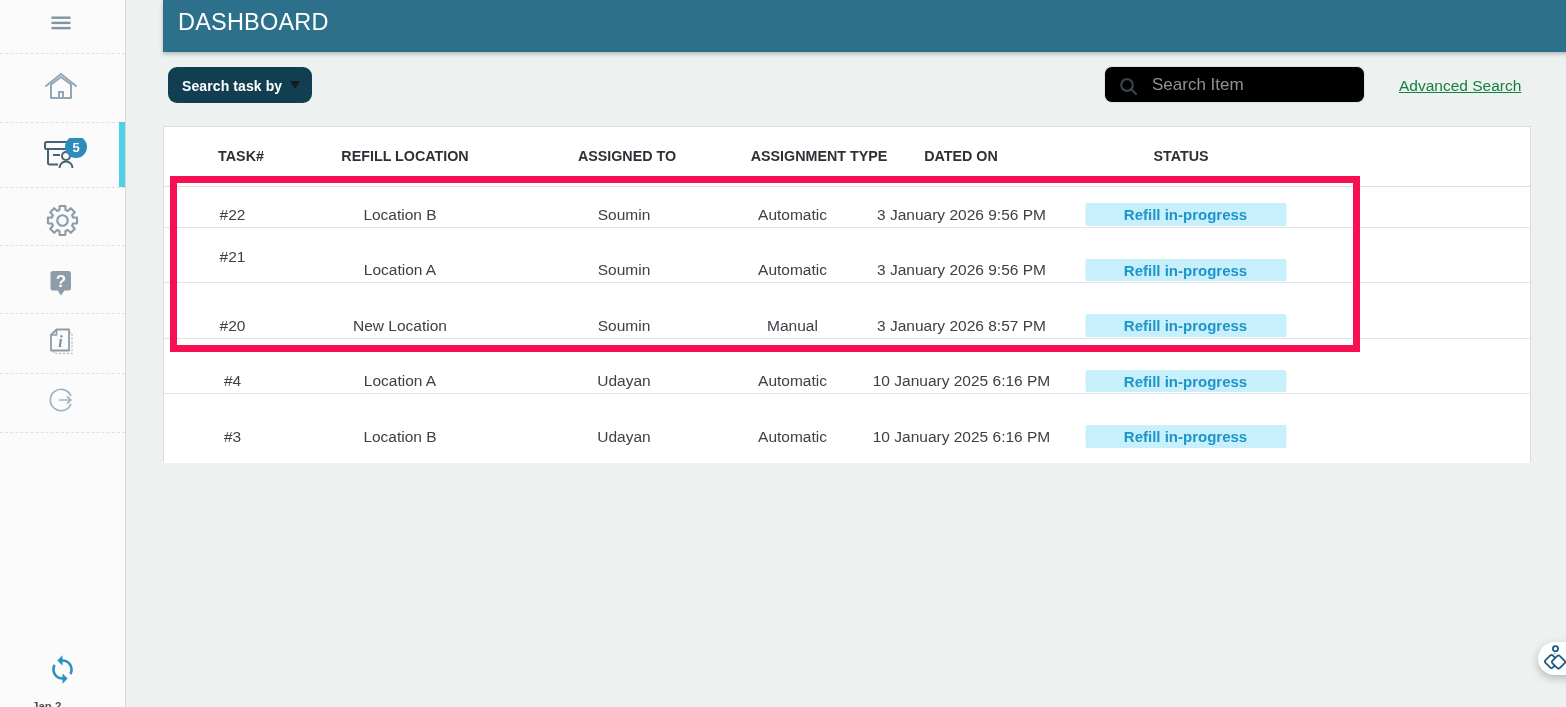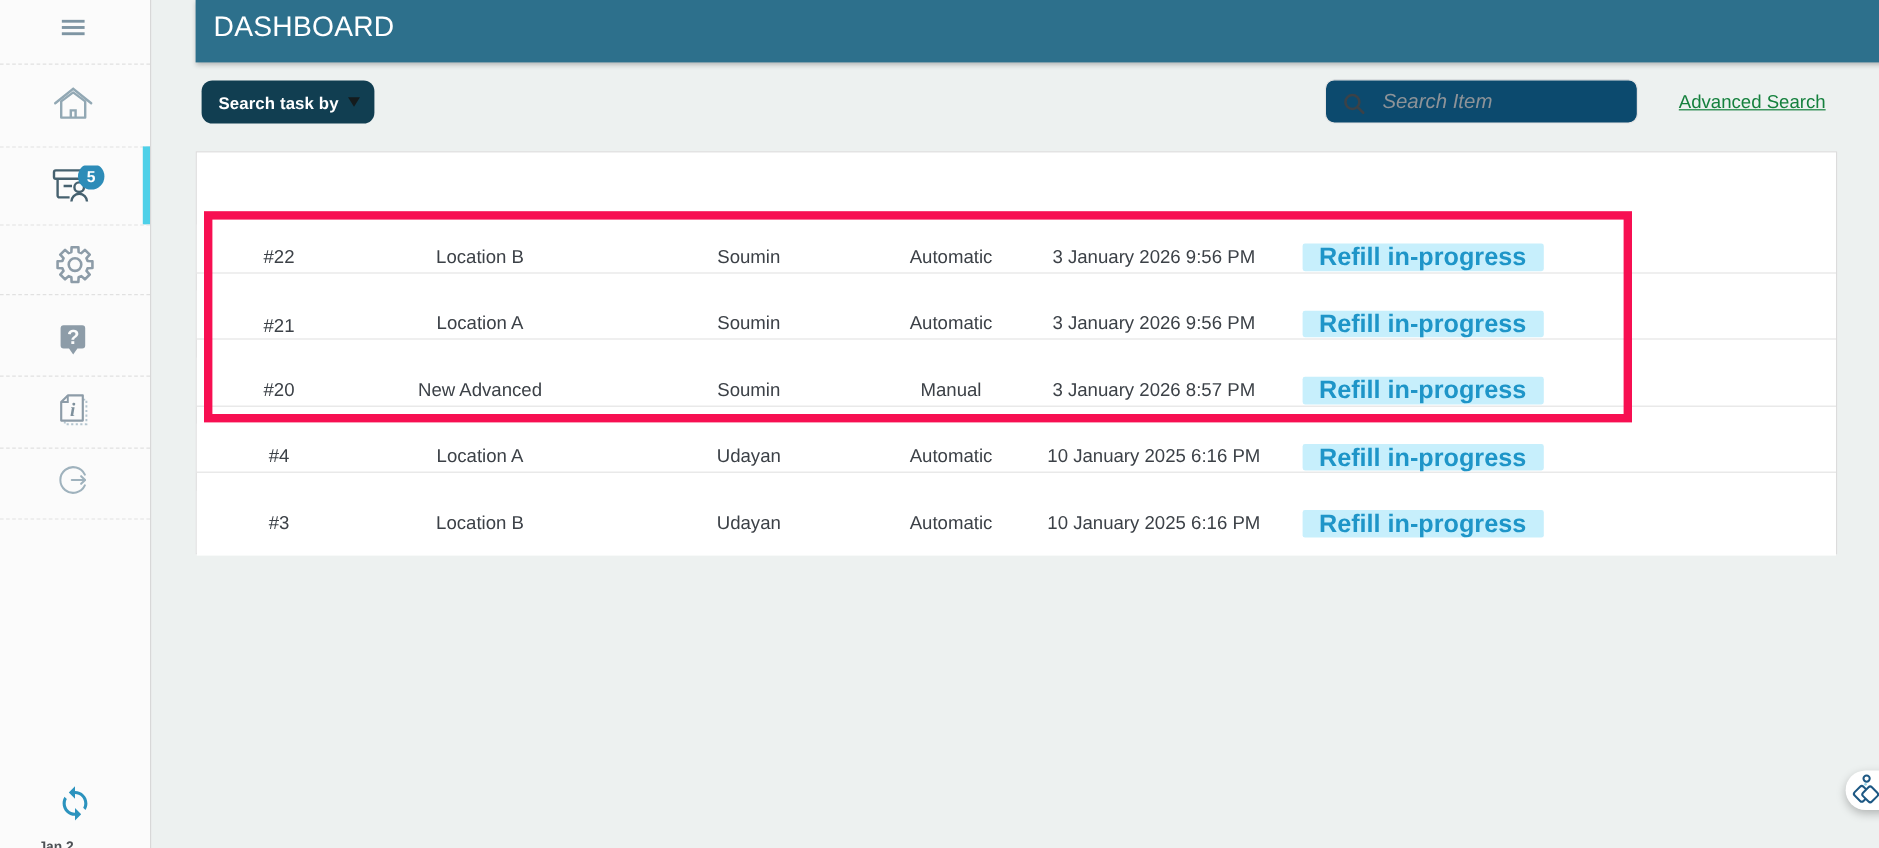--- a/index.html
+++ b/index.html
@@ -11,30 +11,30 @@
   .sep { position:absolute; left:0; width:125px; border-top:1px dashed #e1e1e1; }
   .activebar { position:absolute; right:0; top:122px; width:6px; height:65px; background:#4ed0e8; }
   
   #header { position:absolute; left:126px; top:0; width:1440px; height:52px; background:#2d708c; box-shadow:0 2px 4px rgba(40,40,40,0.28); z-index:4;margin-left:37px; }
   #header .title { position:absolute; left:15px; top:9px; color:#fff; font-size:23.5px; letter-spacing:0.2px; }
   
   #assignbtn { position:absolute; left:168px; top:67px; width:144px; height:36px; background:#113e51; border-radius:9px; color:#fff; z-index:2;}
   #assignbtn .t { position:absolute; left:14px; top:11px; font-size:14px; font-weight:bold; letter-spacing:0.1px; }
   #assignbtn .caret { position:absolute; left:122px; top:14px; width:0; height:0; border-left:5.5px solid transparent; border-right:5.5px solid transparent; border-top:8px solid #141b1d; }
   
-  #search { position:absolute; left:1104px; top:66px; width:261px; height:37px; background:#0c4a6e; border:1px solid #e4e4e4; border-radius:8px; z-index:2;font-style:italic; }
+  #search { position:absolute; left:1104px; top:66px; width:261px; height:37px; background:#000000; border:1px solid #e4e4e4; border-radius:8px; z-index:2; }
   #search .ph { position:absolute; left:47px; top:8px; font-size:17px; color:#8e9398; }
   #advsearch { position:absolute; left:1399px; top:77px; font-size:15.5px; color:#15803d; text-decoration:underline; z-index:2; }
   
   #table { position:absolute; left:163px; top:126px; width:1368px; height:336px; background:#fff; border:1px solid #dcdcdc; z-index:1; }
   .hrow { position:absolute; left:0; top:0; width:1366px; height:59.5px; border-bottom:1px solid #e0e0e0; }
   .drow { position:absolute; left:0; width:1366px; height:41px; border-bottom:1px solid #e4e4e4; background:#fff; }
   .cell { position:absolute; transform:translateX(-50%); white-space:nowrap; font-size:15.5px; color:#3c4147; }
   .hcell { position:absolute; transform:translateX(-50%); white-space:nowrap; font-size:14.3px; font-weight:bold; color:#2d3136; }
-  .badge { position:absolute; left:1021.5px; transform:translateX(-50%); top:16.5px; width:201px; height:22.5px; background:#c7effc; border-radius:2px; text-align:center; font-size:21px; font-weight:bold; color:#1e95c8; line-height:23px; }
+  .badge { position:absolute; left:1021.5px; transform:translateX(-50%); top:16.5px; width:201px; height:22.5px; background:#c7effc; border-radius:2px; text-align:center; font-size:15px; font-weight:bold; color:#1e95c8; line-height:23px; }
   
   #redrect { position:absolute; left:170px; top:176px; width:1190px; height:176px; border:7px solid #f70f52; z-index:6; }
   
   #a11y { position:absolute; left:1538px; top:642px; width:60px; height:33px; background:#fff; border-radius:17px; box-shadow:0 3px 8px rgba(0,0,0,0.25); z-index:7; }
   #bottomtext { position:absolute; left:32px; top:700px; font-size:11.5px; color:#4e5256; font-weight:bold; z-index:6; }
 </style>
 </head>
 <body>
 
 <div id="header">
@@ -119,39 +119,47 @@
   <svg class="abs" style="left:13px; top:9px;" width="22" height="22" viewBox="0 0 22 22">
     <circle cx="9" cy="9" r="5.8" fill="none" stroke="#3b4248" stroke-width="2.2"></circle>
     <path d="M13.3 13.3 L18 18" stroke="#3b4248" stroke-width="2.2" stroke-linecap="round"></path>
   </svg>
   <span class="ph">Search Item</span>
 </div>
 
 <a id="advsearch">Advanced Search</a>
 
 <div id="table">
+  <div class="hrow">
+    <div class="hcell" style="left:77px;  top:21px;">TASK#</div>
+    <div class="hcell" style="left:241px; top:21px;">REFILL LOCATION</div>
+    <div class="hcell" style="left:463px; top:21px;">ASSIGNED TO</div>
+    <div class="hcell" style="left:655px; top:21px;">ASSIGNMENT TYPE</div>
+    <div class="hcell" style="left:797px; top:21px;">DATED ON</div>
+    <div class="hcell" style="left:1017px;top:21px;">STATUS</div>
+  </div>
   <div class="drow" style="top:59.5px;">
     <div class="cell" style="left:68.5px; top:19px;">#22</div>
     <div class="cell" style="left:236px; top:19px;">Location B</div>
     <div class="cell" style="left:460px; top:19px;">Soumin</div>
     <div class="cell" style="left:628.5px; top:19px;">Automatic</div>
     <div class="cell" style="left:797.5px; top:19px;">3 January 2026 9:56 PM</div>
     <div class="badge">Refill in-progress</div>
   </div>
   <div class="drow" style="top:115px;">
-    <div class="cell" style="left:68.5px; top:22px;">#21</div>
+    <div class="cell" style="left:68.5px; top:6px;">#21</div>
     <div class="cell" style="left:236px; top:19px;">Location A</div>
     <div class="cell" style="left:460px; top:19px;">Soumin</div>
     <div class="cell" style="left:628.5px; top:19px;">Automatic</div>
     <div class="cell" style="left:797.5px; top:19px;">3 January 2026 9:56 PM</div>
     <div class="badge">Refill in-progress</div>
   </div>
   <div class="drow" style="top:170.5px;">
     <div class="cell" style="left:68.5px; top:19px;text-align:center;">#20</div>
-    <div class="cell" style="left:236px; top:19px;">New Advanced</div>
+    <div class="cell" style="left:236px; top:19px;">New Location</div>
     <div class="cell" style="left:460px; top:19px;">Soumin</div>
     <div class="cell" style="left:628.5px; top:19px;">Manual</div>
     <div class="cell" style="left:797.5px; top:19px;">3 January 2026 8:57 PM</div>
     <div class="badge">Refill in-progress</div>
   </div>
   <div class="drow" style="top:226px;">
     <div class="cell" style="left:68.5px; top:19px;">#4</div>
     <div class="cell" style="left:236px; top:19px;">Location A</div>
     <div class="cell" style="left:460px; top:19px;">Udayan</div>
     <div class="cell" style="left:628.5px; top:19px;">Automatic</div>

